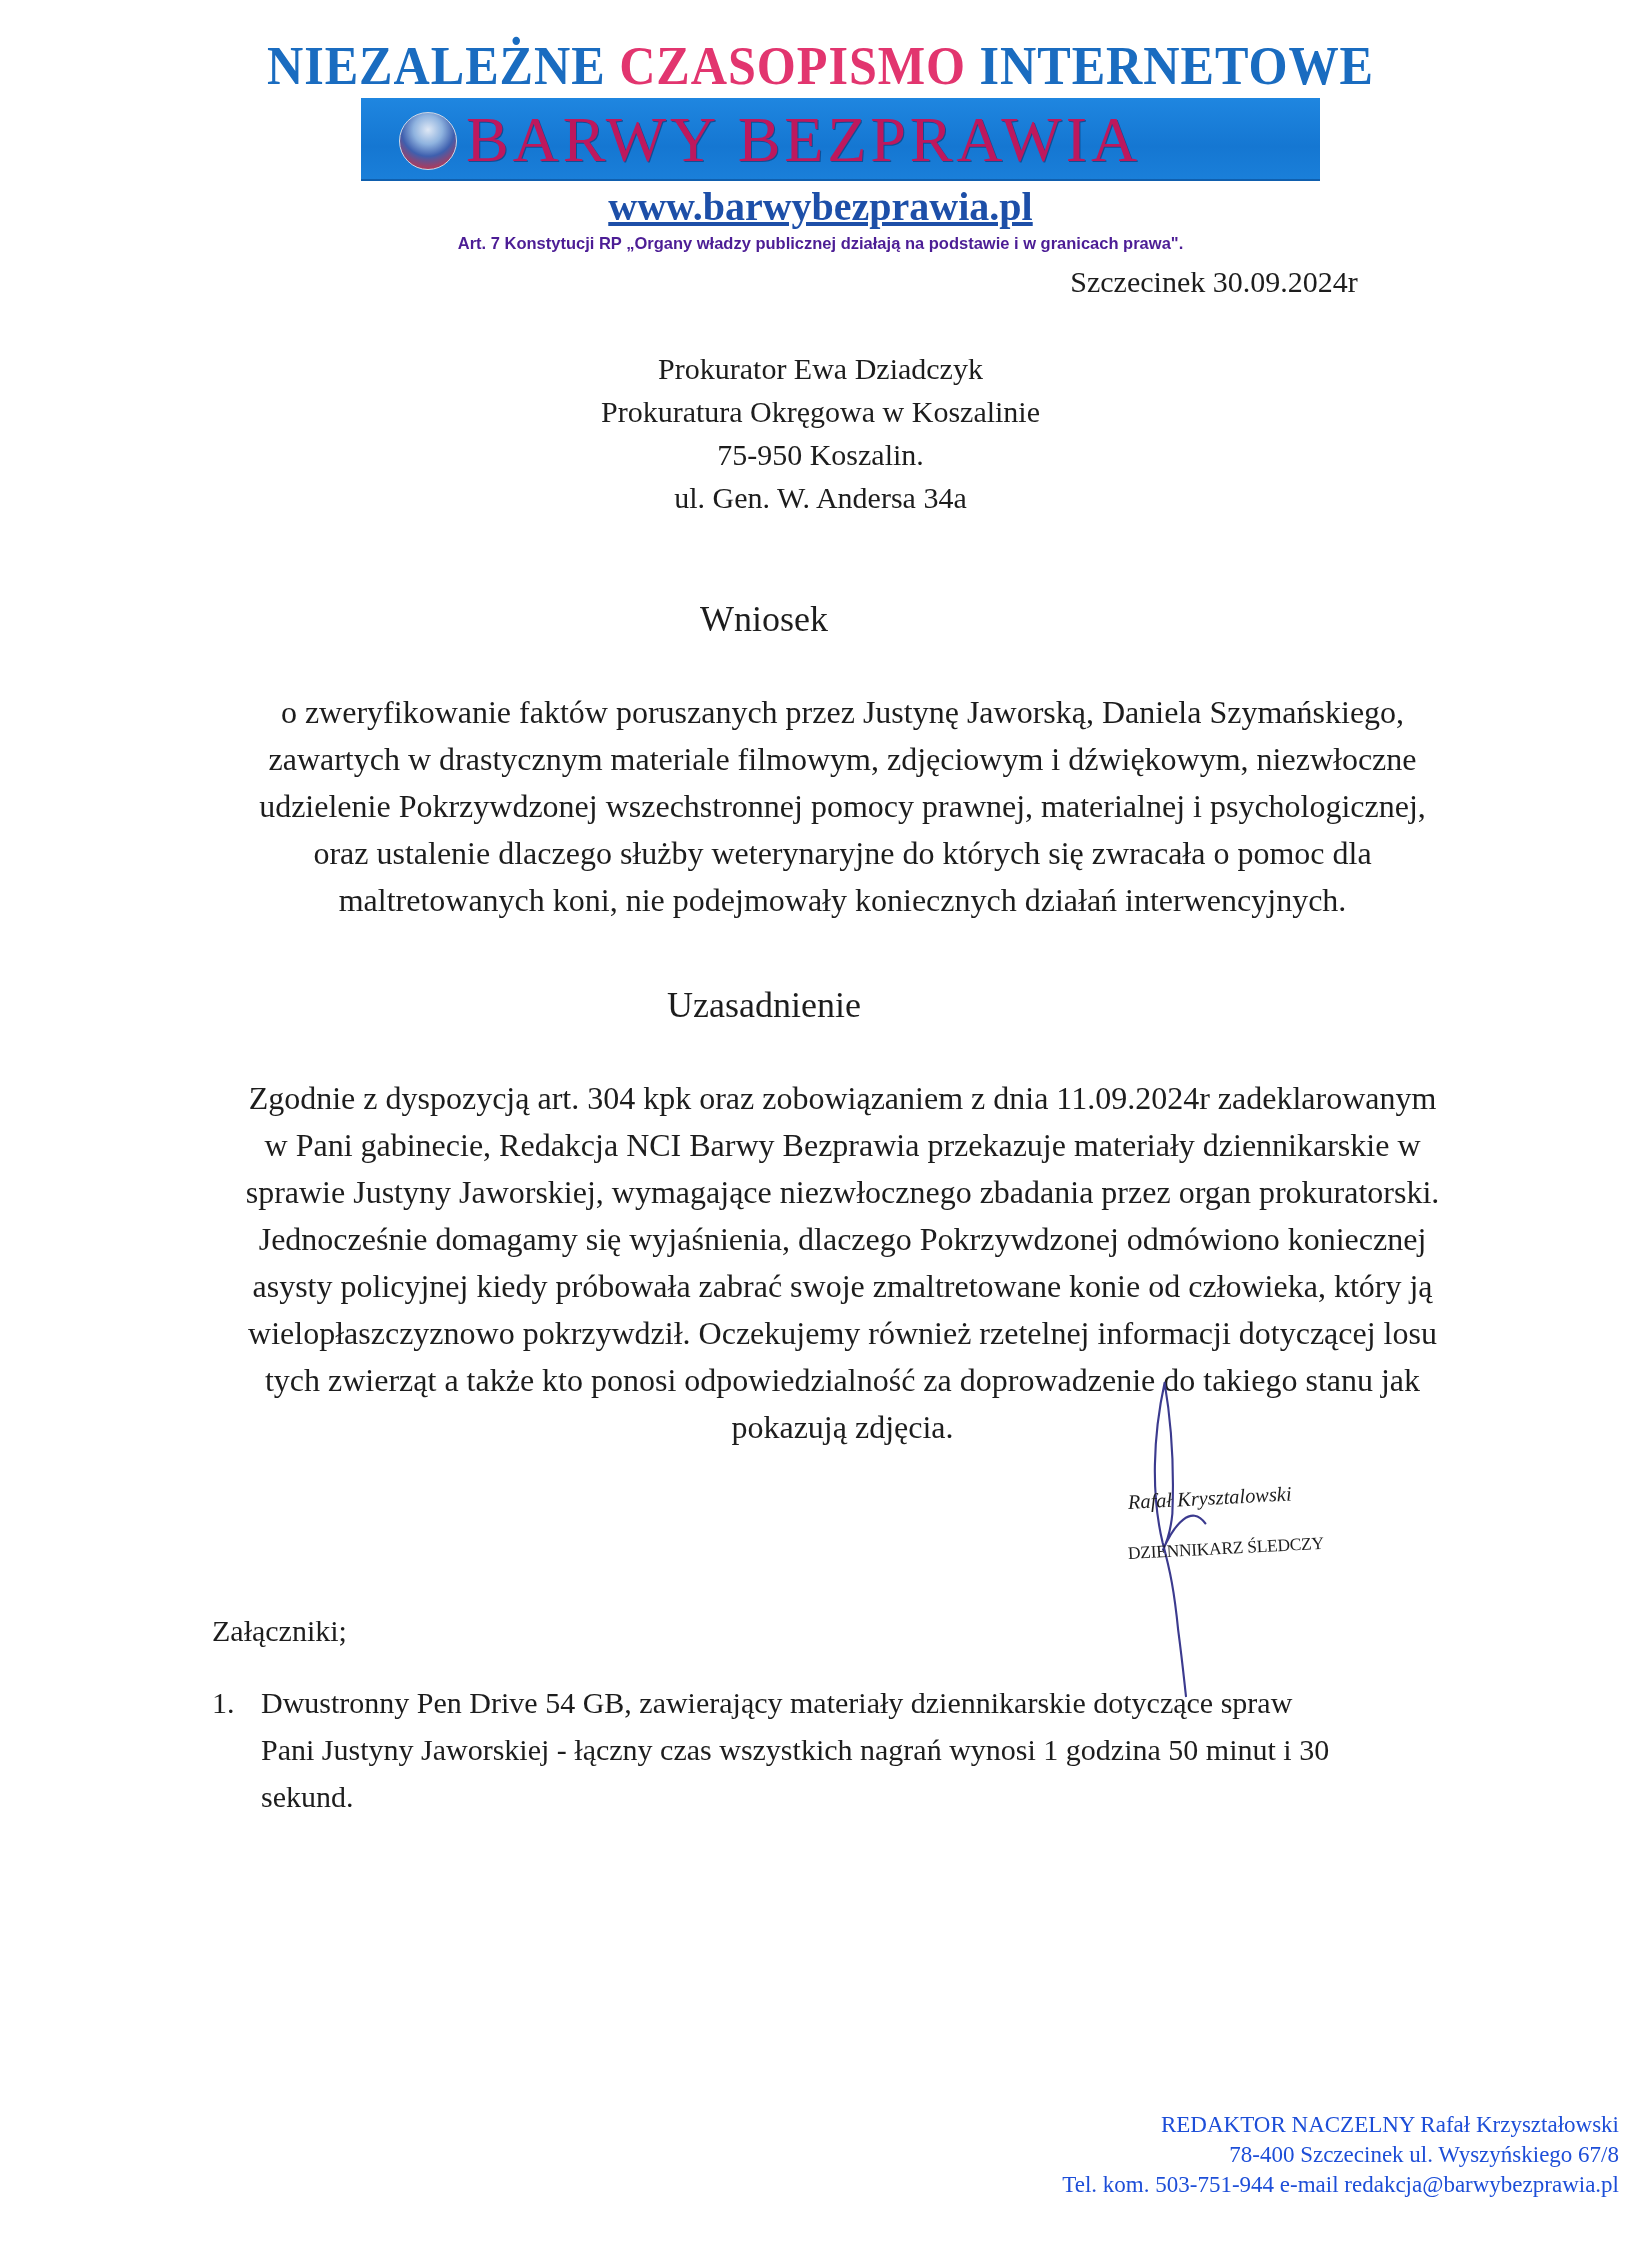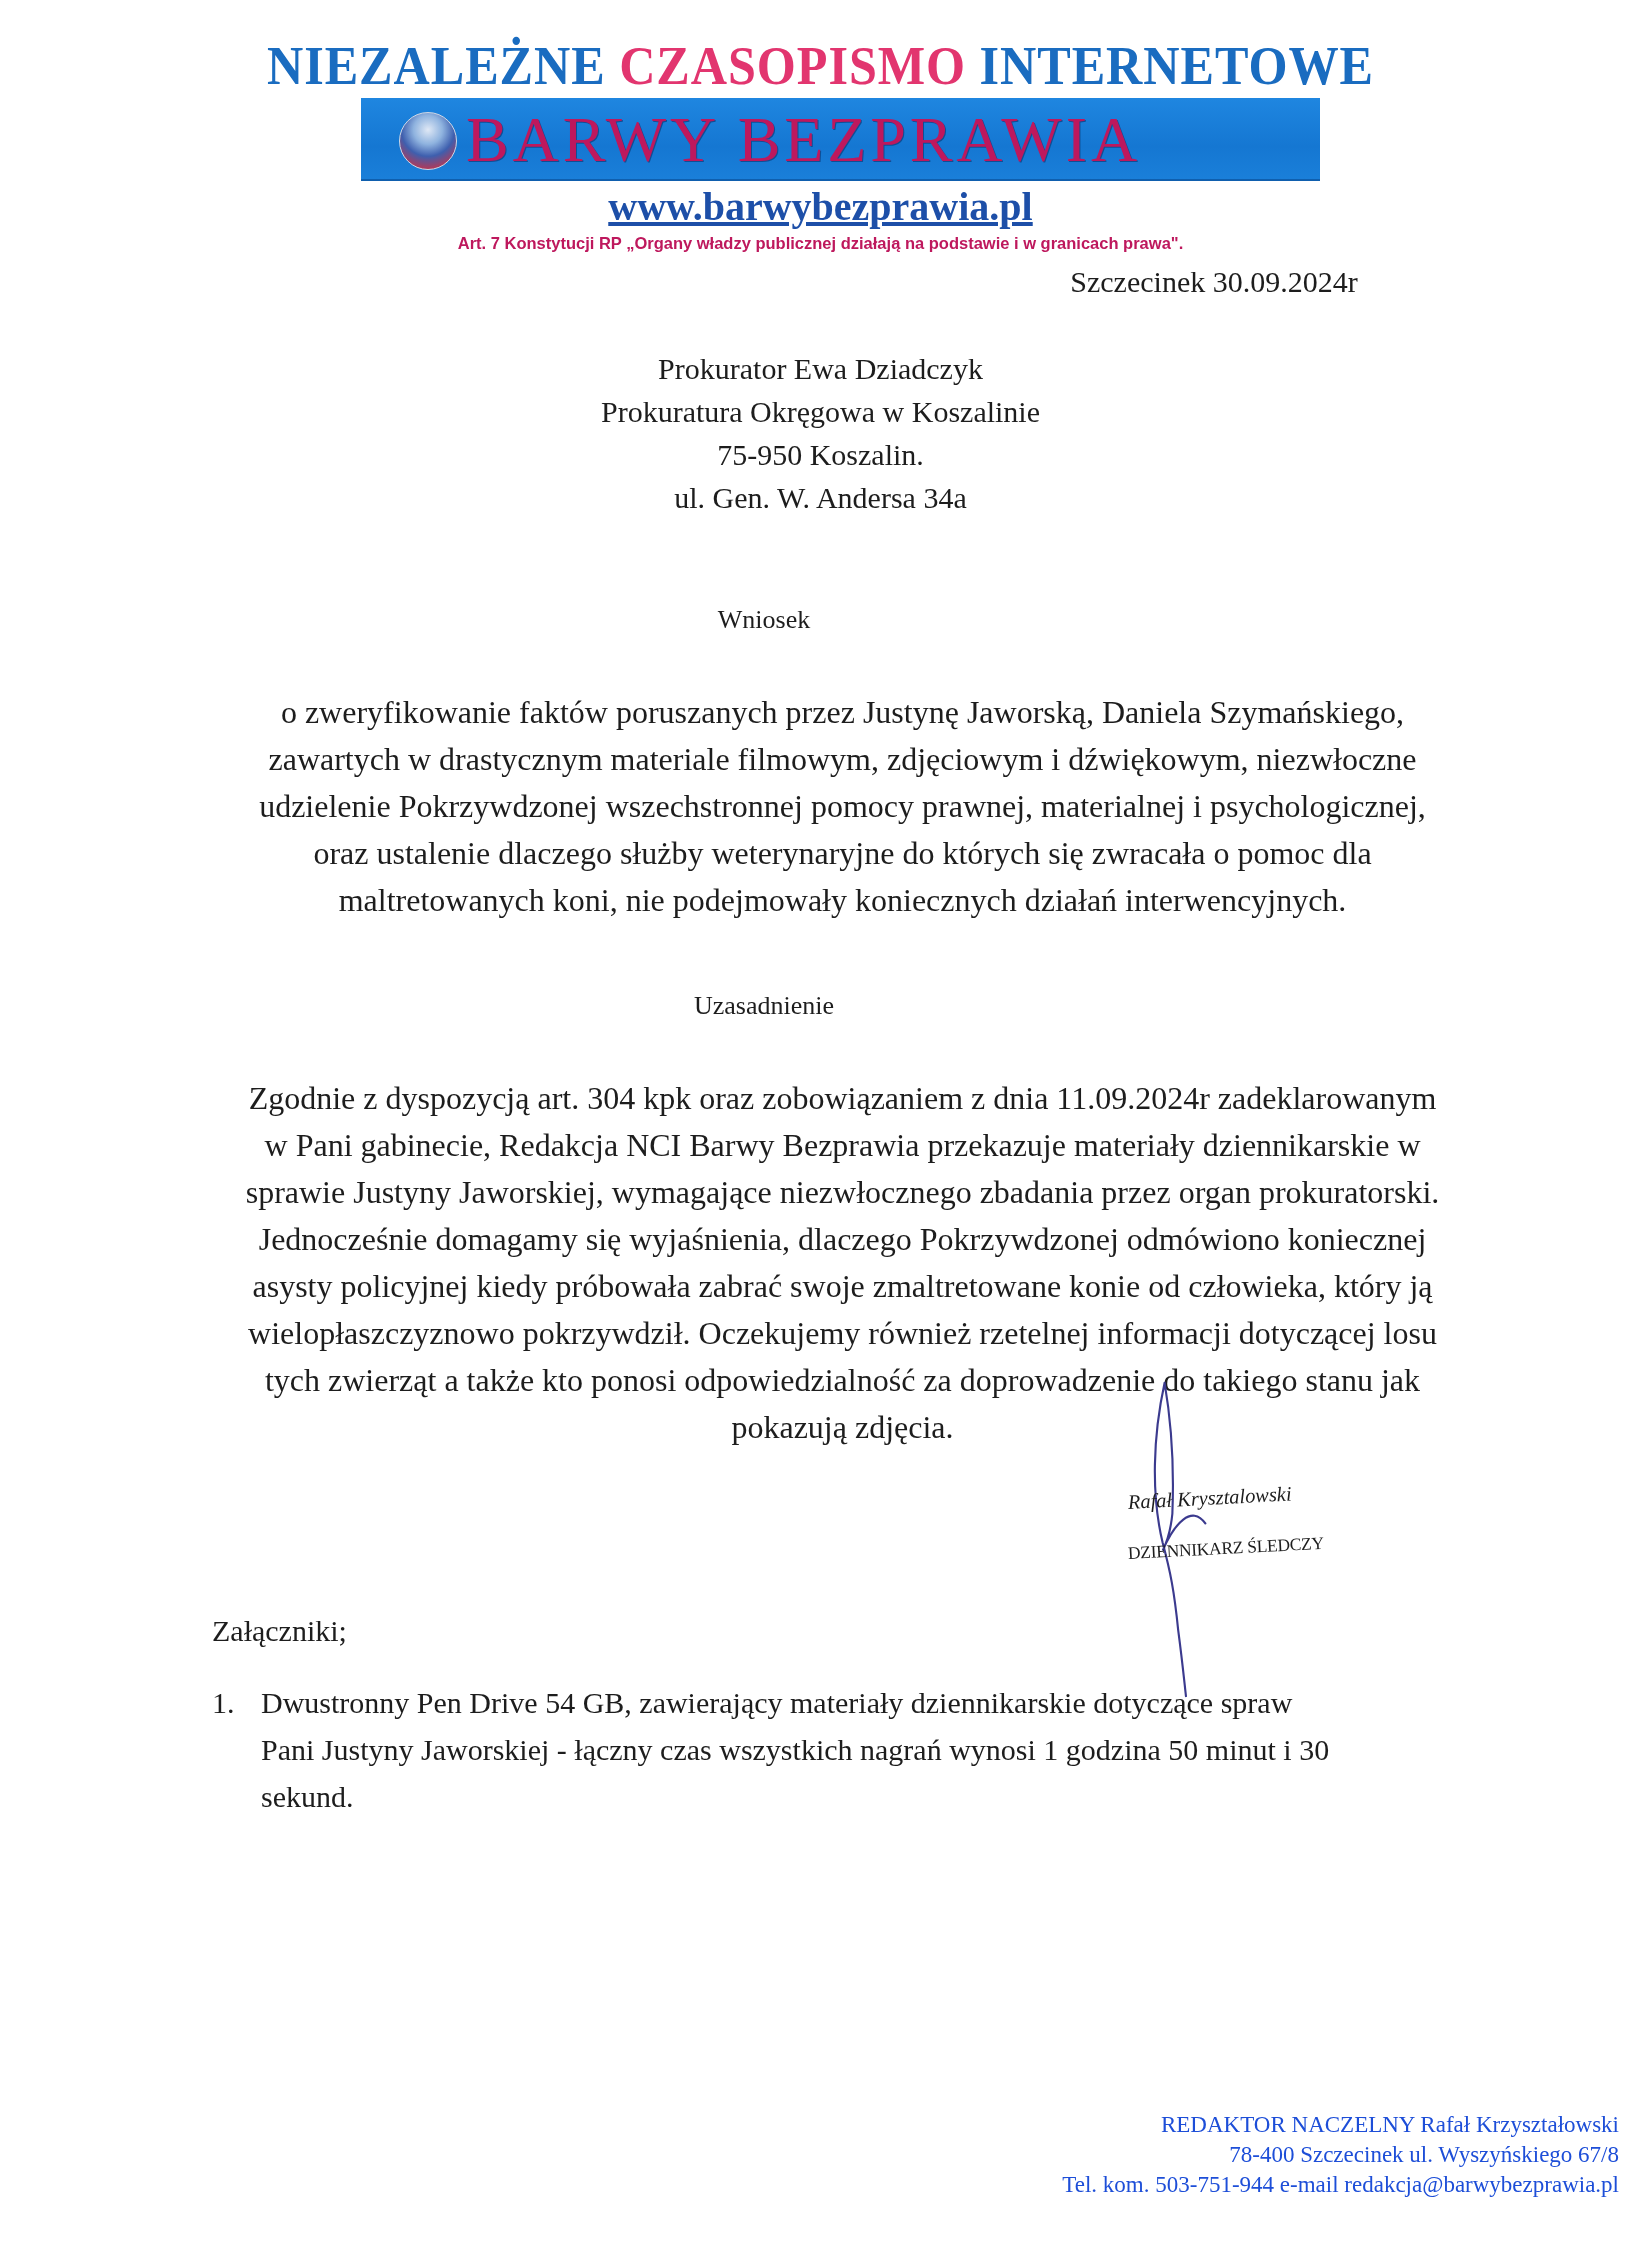--- a/index.html
+++ b/index.html
@@ -65,42 +65,42 @@
       color: #1d4fa8;
       text-decoration: underline;
       line-height: 41px;
     }
     .motto {
       left: 0; width: 1641px; top: 233px;
       text-align: center;
       font-family: "Liberation Sans", sans-serif;
       font-weight: bold;
       font-size: 16.5px;
-      color: #be185d;
+      color: #4c1d95;
       line-height: 21.3px;
     }
 
     .place-date {
       left: 1024px; width: 380px; top: 264px;
       text-align: center;
       font-size: 30px;
       line-height: 35px;
     }
 
     .recipient {
       left: 0; width: 1641px; top: 347px;
       text-align: center;
       font-size: 30px;
       line-height: 43px;
     }
 
     .heading {
       left: 0; width: 1528px;
       text-align: center;
-      font-size: 26px;
+      font-size: 36px;
       line-height: 35px;
     }
 
     .para {
       left: 212px; width: 1261px;
       font-size: 32px;
       line-height: 47px;
       white-space: nowrap;
       text-align: center;
     }

